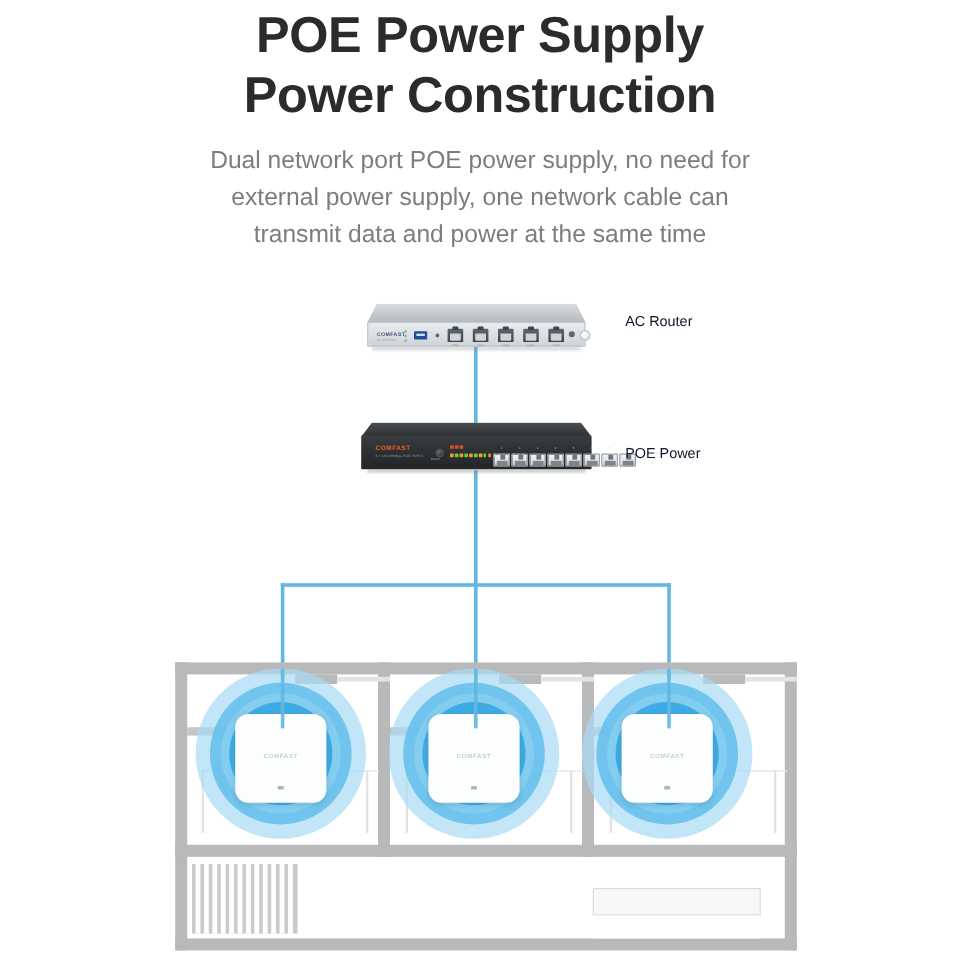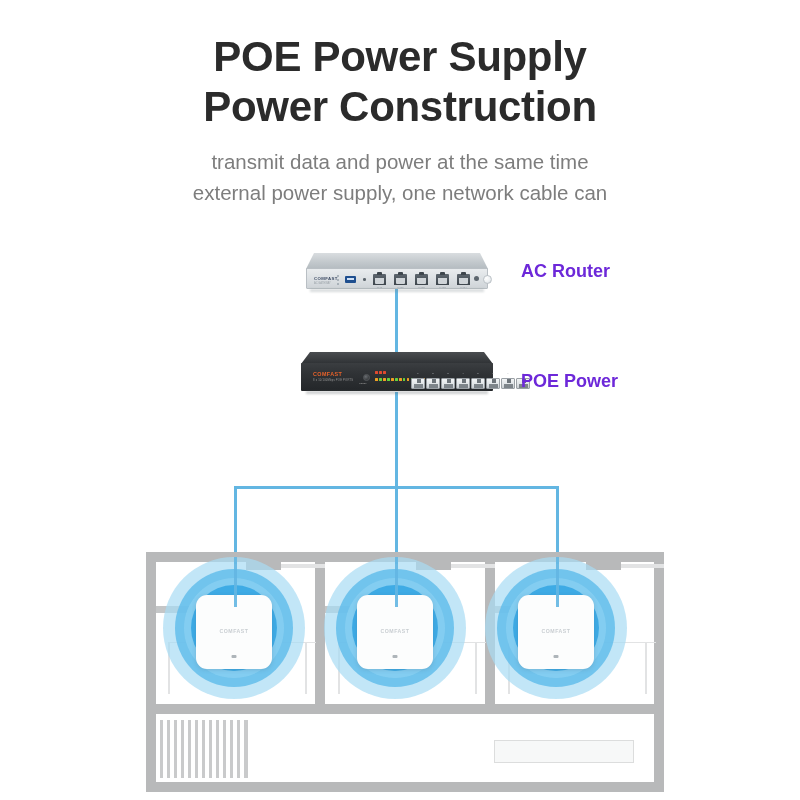--- a/index.html
+++ b/index.html
@@ -16,21 +16,20 @@
     font-family: "Liberation Sans", sans-serif;
   }
 
   
   .headings {
     position: absolute;
     left: 0;
     top: 0;
     width: 800px;
     text-align: center;
-    margin-top: 28px;
   }
   .title {
     margin: 0;
     padding-top: 4px;
     font-size: 42px;
     line-height: 50px;
     font-weight: 700;
     color: #2b2b2b;
     letter-spacing: -0.3px;
   }
@@ -268,23 +267,23 @@
     top: 9px;
     font-size: 2.4px;
     color: #b9bdc1;
     text-align: center;
     width: 14px;
   }
 
   
   .dev-label {
     position: absolute;
-    font-size: 18px;
-    color: #6d28d9;
-    font-weight: 700;
+    font-size: 12px;
+    color: #0f172a;
+    font-weight: 400;
     white-space: nowrap;
   }
 
   
   .building {
     position: absolute;
     left: 146px;
     top: 552px;
     width: 518px;
     height: 240px;
@@ -356,22 +355,23 @@
 <body>
 
 <div id="page">
 
   <div class="headings">
     <h1 class="title">
       <span>POE Power Supply</span>
       <span class="l2">Power Construction</span>
     </h1>
     <p class="subtitle">
+      <span>Dual network port POE power supply, no need for</span>
+      <span>external power supply, one network cable can</span>
       <span>transmit data and power at the same time</span>
-      <span>external power supply, one network cable can</span>
     </p>
   </div>
 
   <div class="cable cable-v" style="left:395px; top:289px; height:64px;"></div>
 
   <div class="cable cable-v" style="left:395px; top:392px; height:96px;"></div>
 
   <div class="cable cable-h" style="left:234px; top:486px; width:325px;"></div>
 
   <div class="cable cable-v" style="left:234px; top:486px; height:78px;"></div>

